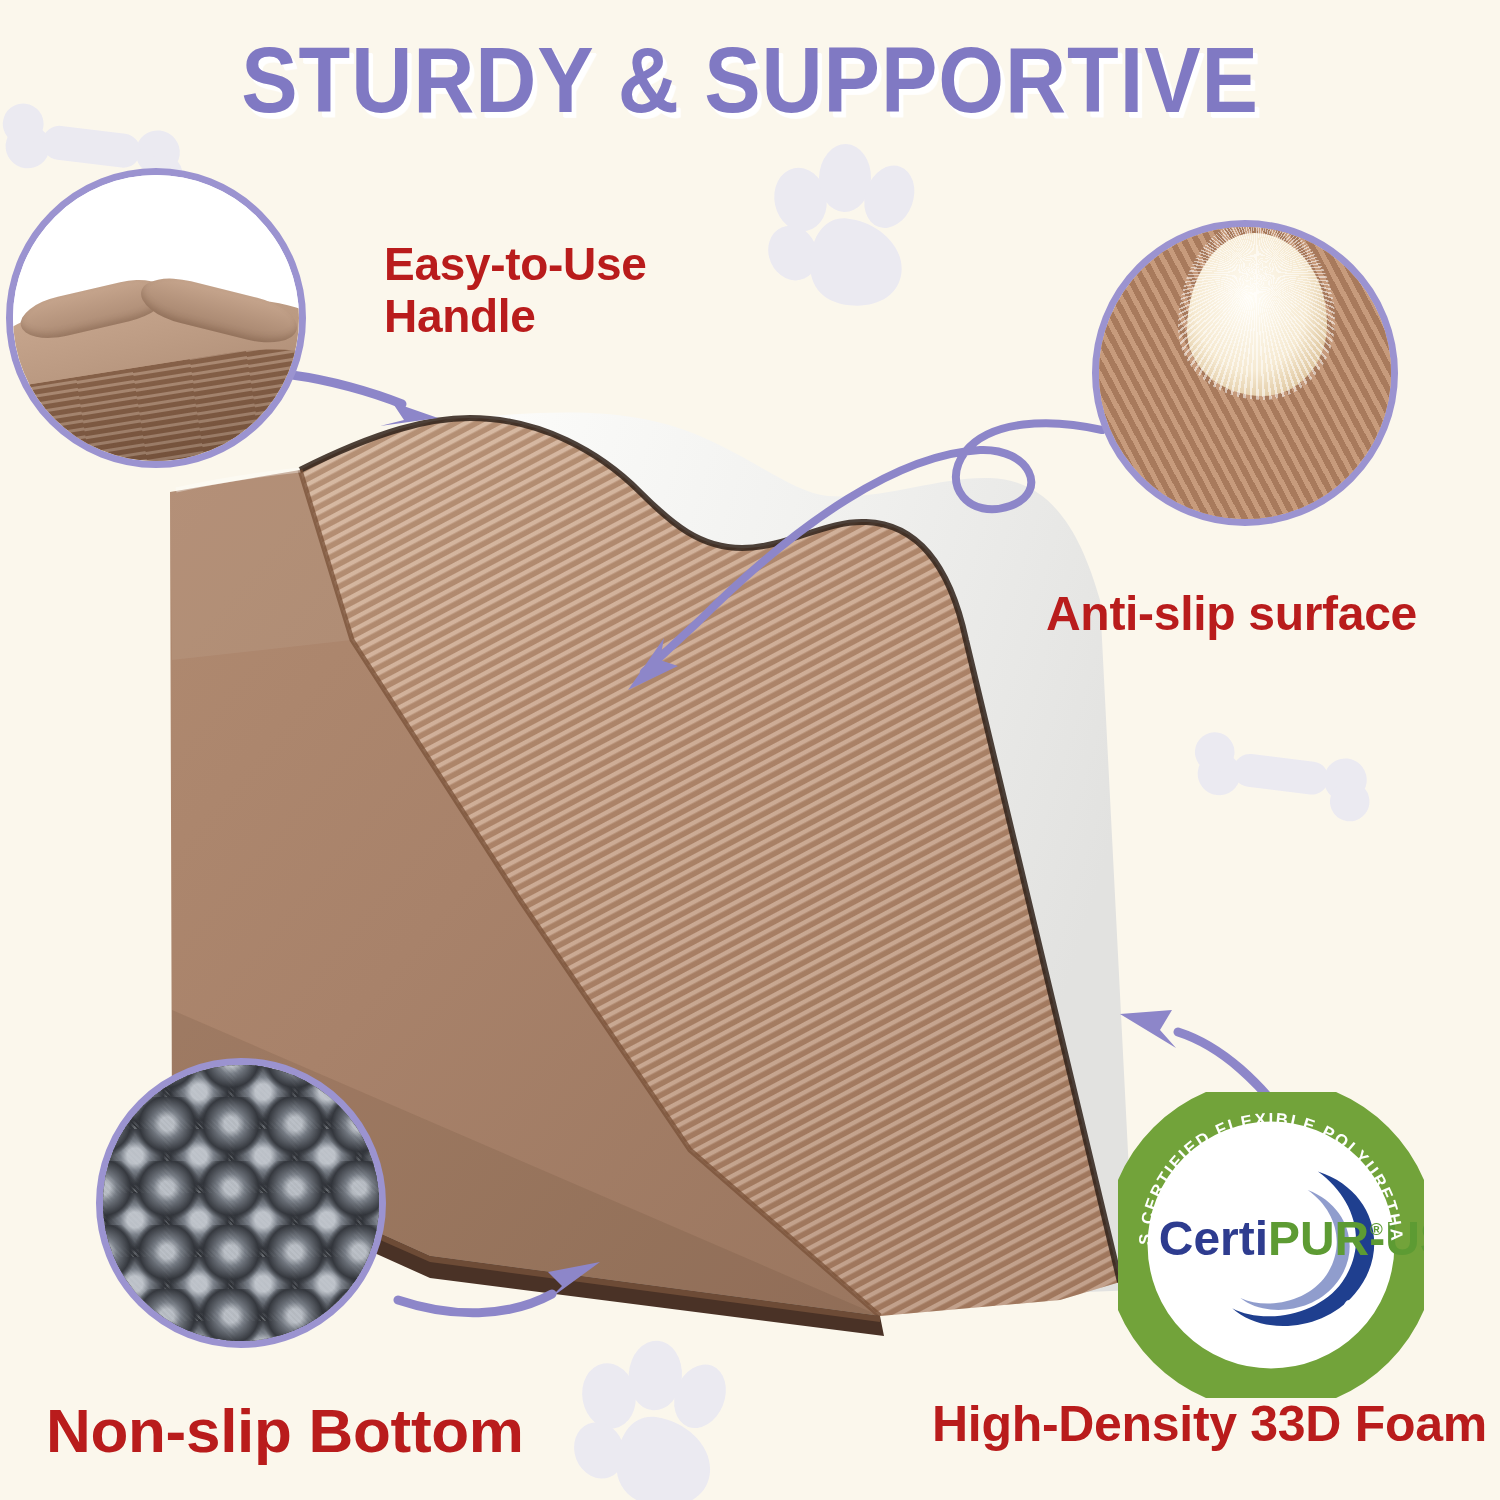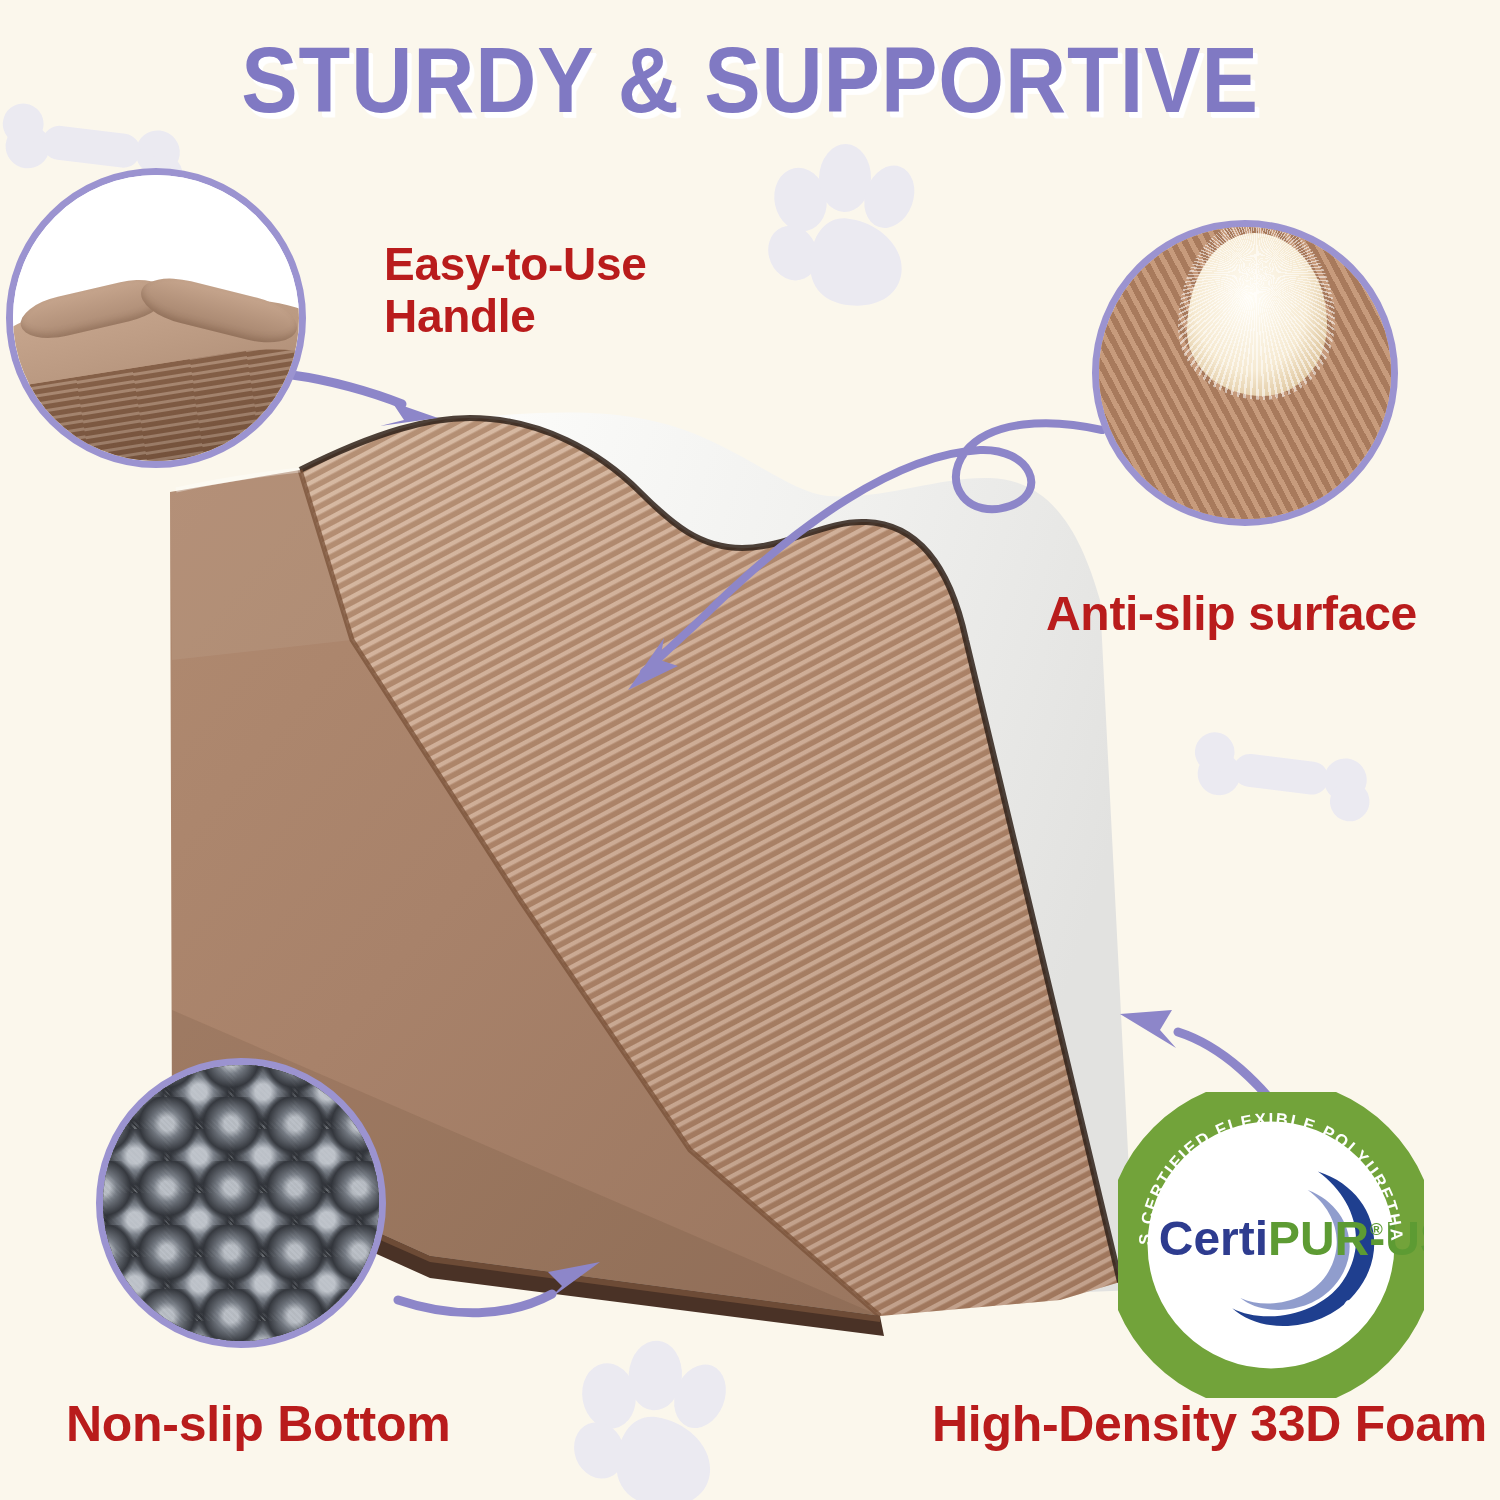--- a/index.html
+++ b/index.html
@@ -356,21 +356,21 @@
 
   <div class="label" style="left:384px;top:238px;font-size:46px;">
     <div>Easy-to-Use</div>
     <div>Handle</div>
   </div>
 
   <div class="label" style="left:1046px;top:564px;font-size:48px;margin-top:23px;">
     <div>Anti-slip surface</div>
   </div>
 
-  <div class="label" style="left:66px;top:1396px;font-size:50px;">
+  <div class="label" style="left:46px;top:1396px;font-size:62px;">
     <div>Non-slip Bottom</div>
   </div>
 
   <div class="label" style="left:932px;top:1396px;font-size:50px;">
     <div>High-Density 33D Foam</div>
   </div>
 
 </div>
 
 </body></html>

